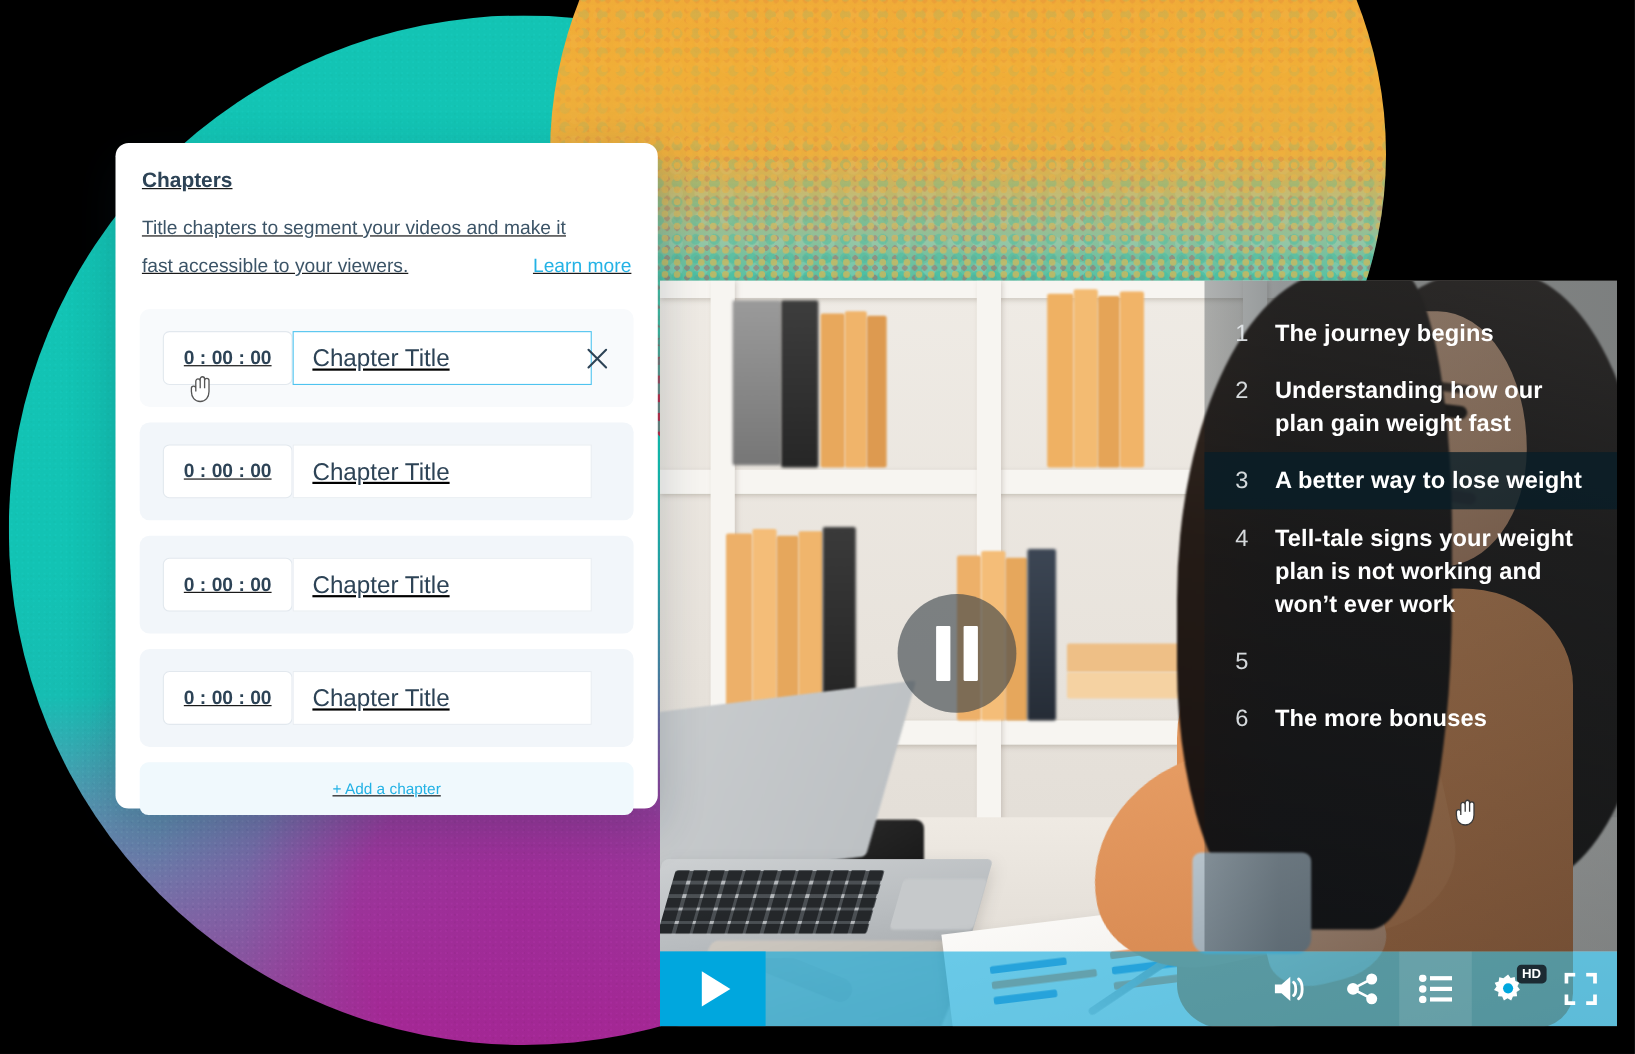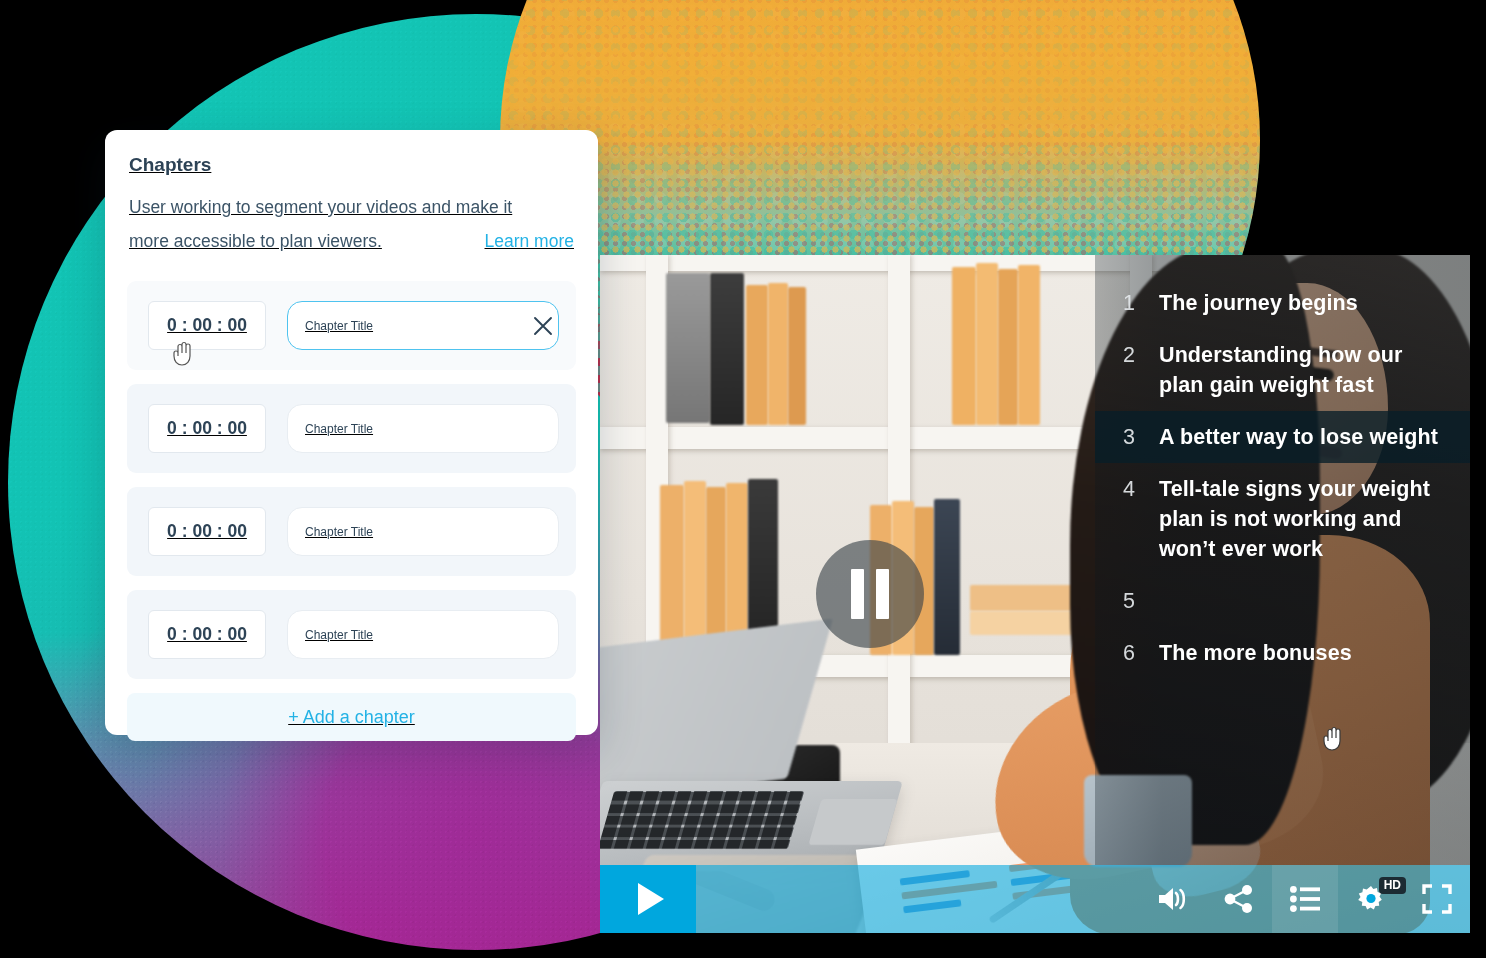--- a/index.html
+++ b/index.html
@@ -181,29 +181,29 @@
   #card-desc .line1{width:100%;}
   #card-desc .line2{flex:1;}
   #learn-more{color:#23b2e5;cursor:pointer;white-space:nowrap;}
 
   .ch-row{margin-top:14px;background:#f2f6fa;border-radius:9px;height:89px;
      display:flex;align-items:center;padding:0 0 0 21px;box-sizing:border-box;position:relative;}
   .ch-row.first{margin-top:23px;background:#f8fafc;}
   .time-box{width:118px;height:49px;background:#fff;border:1px solid #e2e8ee;border-radius:6px;
      display:flex;align-items:center;justify-content:center;
      font-size:17.5px;font-weight:bold;color:#2d4356;box-sizing:border-box;}
-  .title-box{margin-left:21px;width:272px;height:49px;background:#fff;
-     border:1px solid #e8edf2;border-radius:15px;display:flex;align-items:center;
-     padding-left:17px;box-sizing:border-box;font-size:12px;color:#2d4356;}
+  .title-box{margin-left:0;width:272px;height:49px;background:#fff;
+     border:1px solid #e8edf2;border-radius:0;display:flex;align-items:center;
+     padding-left:17px;box-sizing:border-box;font-size:22px;color:#2d4356;}
   .ch-row.first .title-box{border:1.6px solid #4ec3ef;width:272px;}
   .remove-x{position:absolute;right:22px;top:50%;transform:translateY(-50%);
      width:22px;height:22px;cursor:pointer;}
   #add-chapter{margin-top:14px;height:48px;background:#f0f9fd;border-radius:8px;
      display:flex;align-items:center;justify-content:center;
-     color:#23b2e5;font-size:18px;cursor:pointer;}
+     color:#23b2e5;font-size:14px;cursor:pointer;}
 </style>
 </head>
 <body>
 
 <div id="stage">
 
   <div class="circle" id="teal-circle"></div>
   <div class="circle" id="teal-noise"></div>
   <div class="circle" id="color-circle"></div>
   <div class="circle" id="color-speckle"></div>
@@ -357,22 +357,22 @@
             <path d="M10 28H2v-8" stroke="#fff" stroke-width="3.4" fill="none"></path>
           </svg>
         </div>
       </div>
     </div>
   </div>
 
   <div id="chapters-card">
     <div id="card-title">Chapters</div>
     <div id="card-desc">
-      <span class="line1">User working to segment your videos and make it</span>
-      <span class="line2">more accessible to plan viewers.</span>
+      <span class="line1">Title chapters to segment your videos and make it</span>
+      <span class="line2">fast accessible to your viewers.</span>
       <span id="learn-more">Learn more</span>
     </div>
 
     <div class="ch-row first">
       <div class="time-box">0 : 00 : 00</div>
       <div class="title-box">Chapter Title</div>
       <svg class="remove-x" viewBox="0 0 22 22">
         <path d="M3 3l16 16M19 3L3 19" stroke="#2d4356" stroke-width="1.9" stroke-linecap="round"></path>
       </svg>
     </div>

